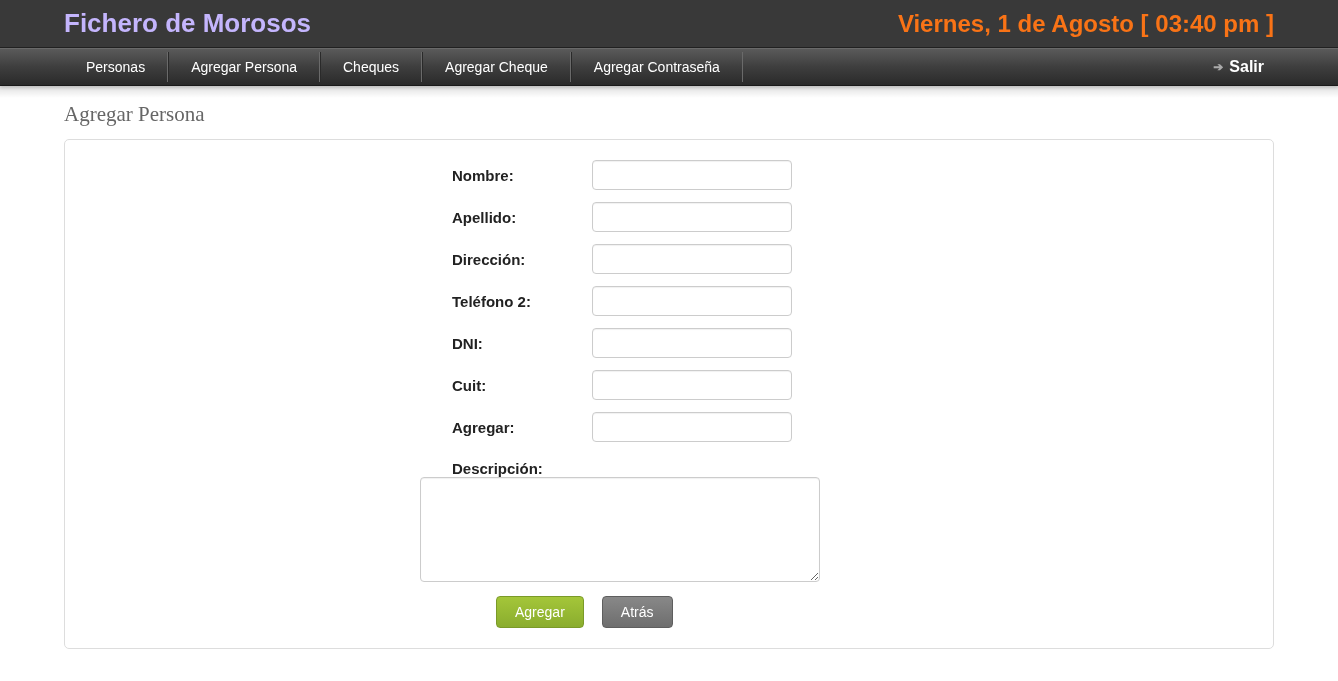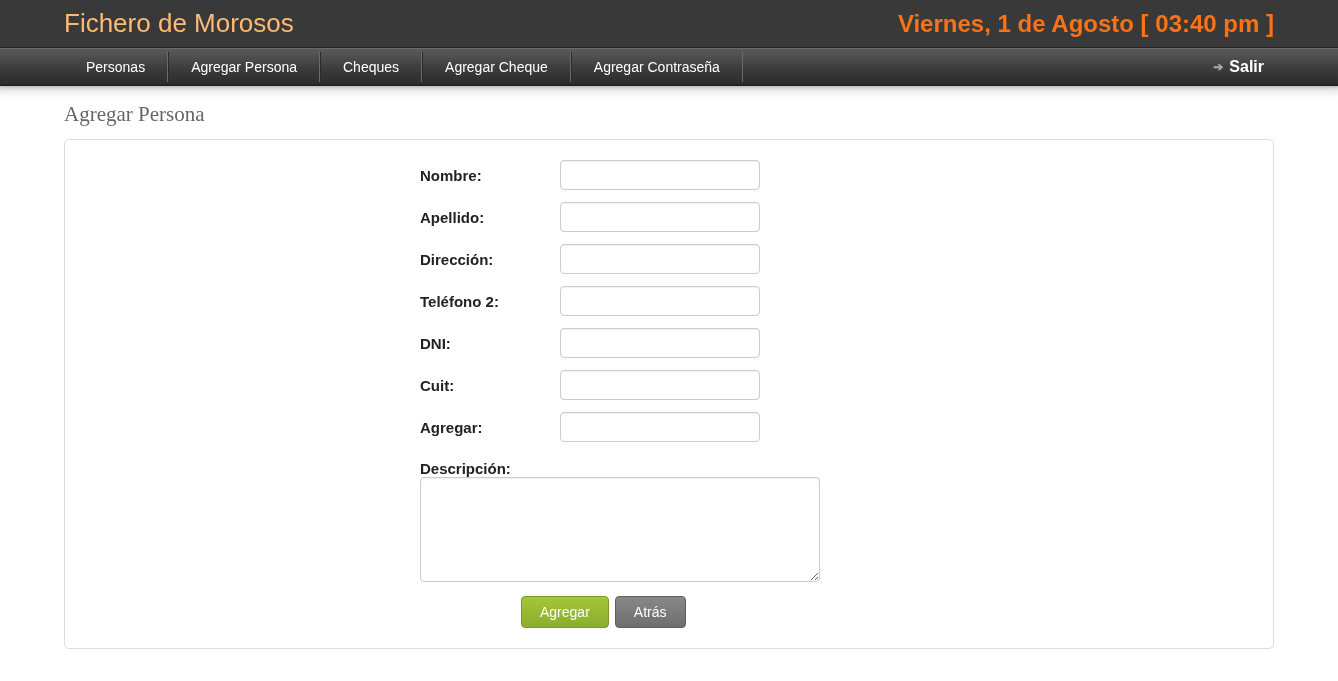--- a/index.html
+++ b/index.html
@@ -15,23 +15,23 @@
     .topbar {
       background: #393939;
       height: 48px;
       display: flex;
       justify-content: space-between;
       align-items: center;
       padding: 0 64px;
       border-bottom: 1px solid #222;
     }
     .app-title {
-      color: #fdba74;
+      color: #c4b5fd;
       font-size: 26px;
-      font-weight: 400;
+      font-weight: 700;
     }
     .datetime {
       color: #f97316;
       font-size: 24px;
       font-weight: bold;
       margin-left: 8px;
     }
     .navbar {
       background: linear-gradient(to bottom, #5a5a5a 0%, #3e3e3e 50%, #2a2a2a 100%);
       height: 38px;
@@ -98,20 +98,21 @@
     .form-row {
       display: flex;
       align-items: center;
       margin-bottom: 12px;
     }
     .form-label {
       width: 140px;
       font-weight: bold;
       font-size: 15px;
       color: #222;
+      margin-left: 32px;
     }
     .form-input {
       width: 200px;
       height: 30px;
       border: 1px solid #ccc;
       border-radius: 4px;
       padding: 4px 8px;
       font-size: 14px;
       box-shadow: inset 0 1px 1px rgba(0,0,0,0.06);
     }
@@ -126,24 +127,24 @@
       resize: both;
     }
     .form-row-textarea {
       align-items: flex-start;
       flex-direction: column;
     }
     .form-row-textarea .form-label {
       padding-top: 6px;
     }
     .button-row {
-      margin-left: 101px;
+      margin-left: 76px;
       margin-top: 14px;
       display: flex;
-      gap: 6px;
+      gap: 18px;
     }
     .btn {
       border: none;
       border-radius: 4px;
       padding: 7px 18px;
       font-size: 14px;
       color: #fff;
       cursor: pointer;
     }
     .btn-primary {

